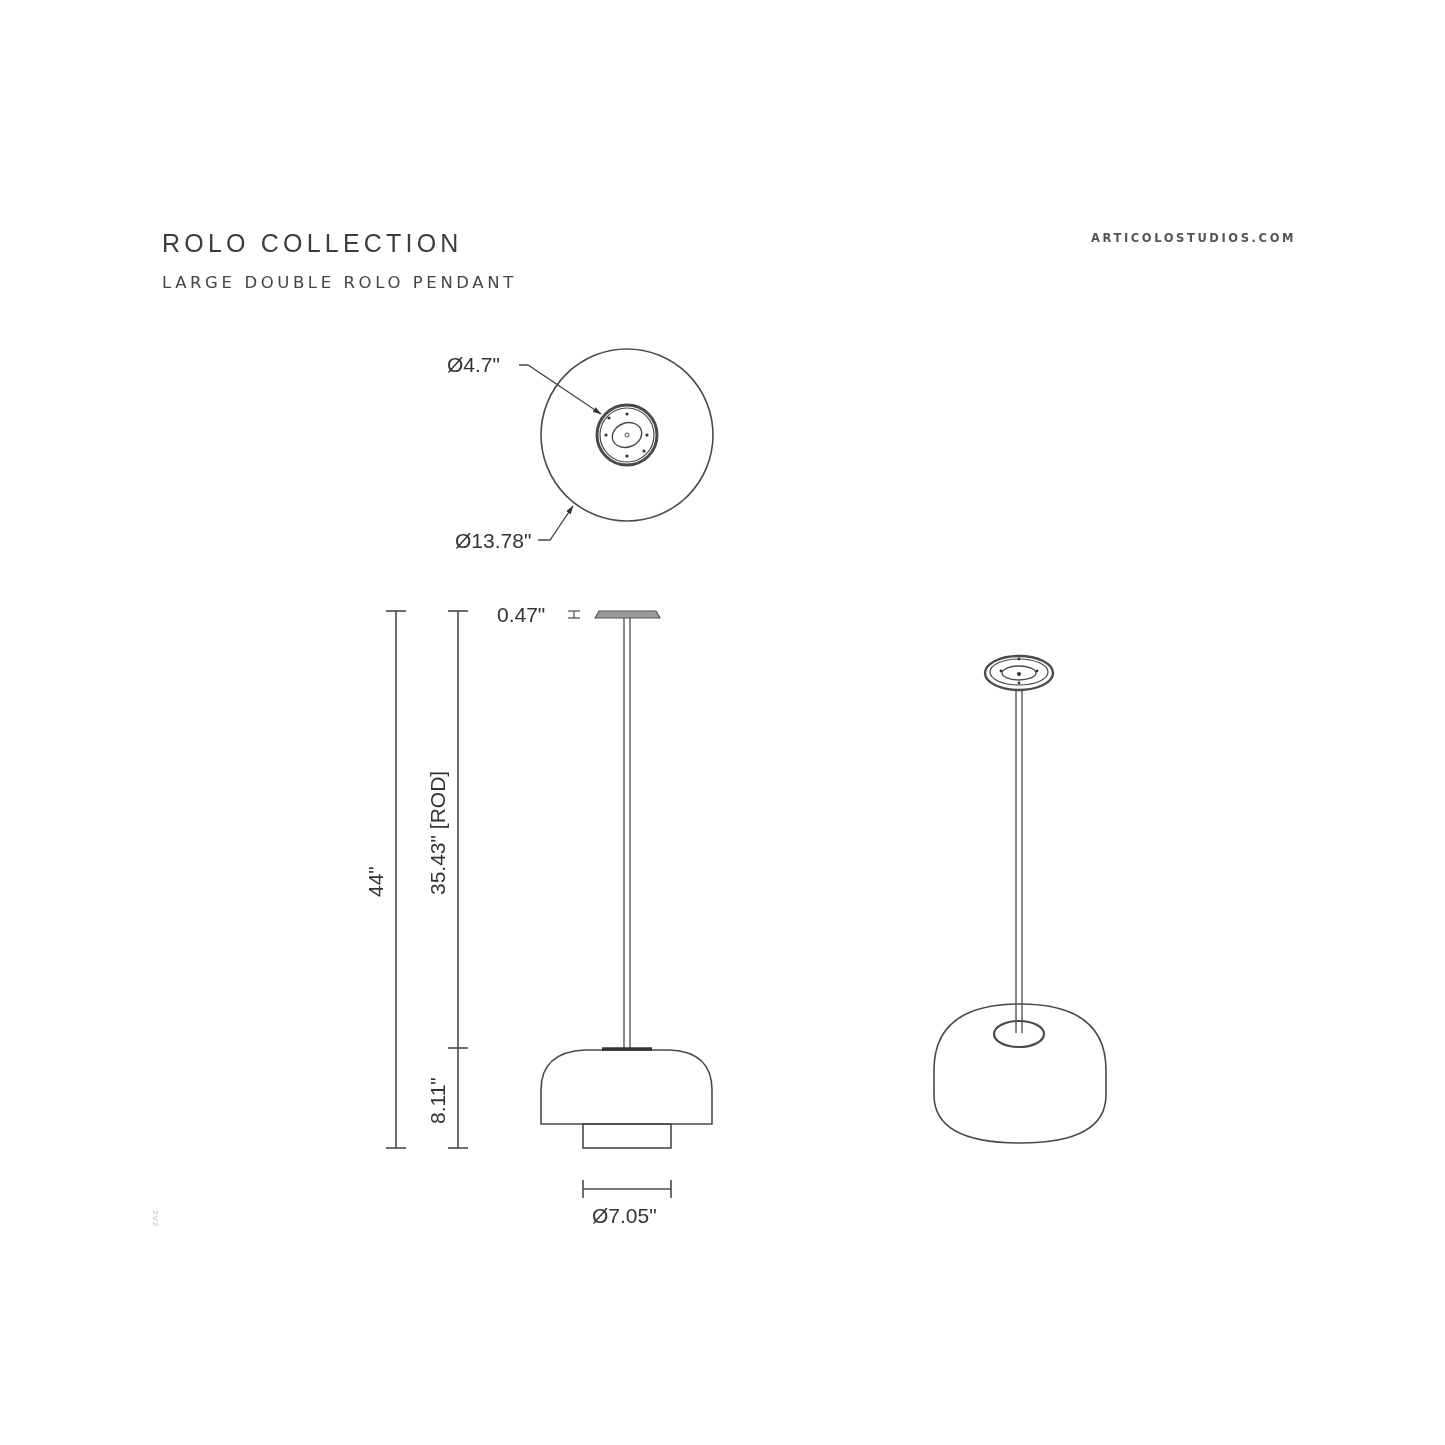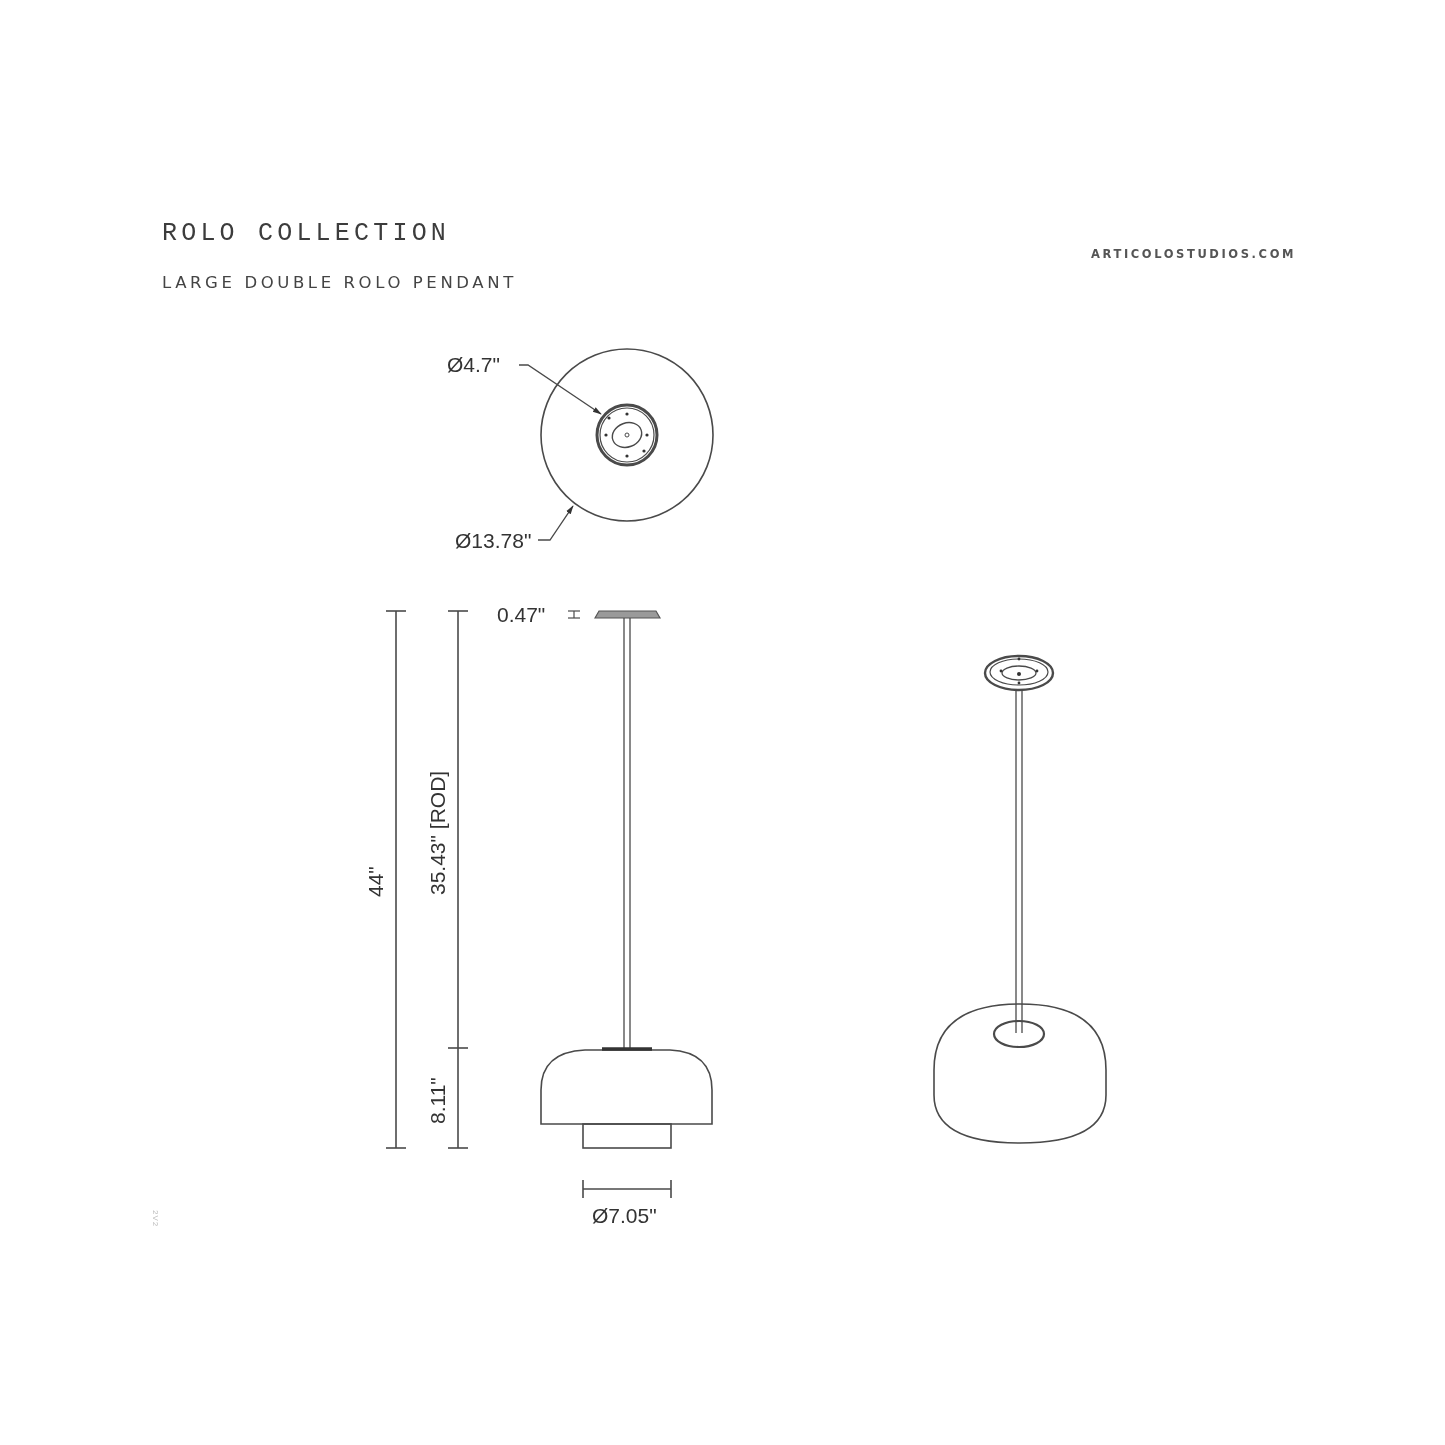--- a/index.html
+++ b/index.html
@@ -1,22 +1,22 @@
 <!DOCTYPE html>
 <html><head>
 <meta charset="utf-8">
 <style>
   html, body { margin: 0; padding: 0; background: #ffffff; }
   body { width: 1445px; height: 1445px; position: relative; overflow: hidden;
          font-family: "Liberation Sans", sans-serif; color: #3a3a3a; }
-  .title { position: absolute; left: 162px; top: 219px; font-size: 25px; letter-spacing: 4.2px;
-           font-weight: normal; color: #3c3c3c; font-family: Liberation Mono, monospace; }
+  .title { position: absolute; left: 162px; top: 229px; font-size: 25px; letter-spacing: 4.2px;
+           font-weight: normal; color: #3c3c3c; font-family: Liberation Sans, sans-serif; }
   .subtitle { position: absolute; left: 162px; top: 273px; font-size: 16.5px; letter-spacing: 3.6px;
               color: #444; font-family: "DejaVu Sans", sans-serif; }
-  .website { position: absolute; left: 1091px; top: 247px; font-size: 11.5px; letter-spacing: 2.6px;
+  .website { position: absolute; left: 1091px; top: 231px; font-size: 11.5px; letter-spacing: 2.6px;
              color: #555; font-weight: bold; font-family: "DejaVu Sans", sans-serif; }
   .version { position: absolute; left: 160px; top: 1210px; font-size: 8px; color: #bbb;
              transform: rotate(90deg); transform-origin: left top; letter-spacing: 1px; }
   svg.drawing { position: absolute; left: 0; top: 0; }
   .dim { font-family: "Liberation Sans", sans-serif; font-size: 21px; fill: #333; }
 </style>
 </head>
 <body>
 
 <div class="title">ROLO COLLECTION</div>

